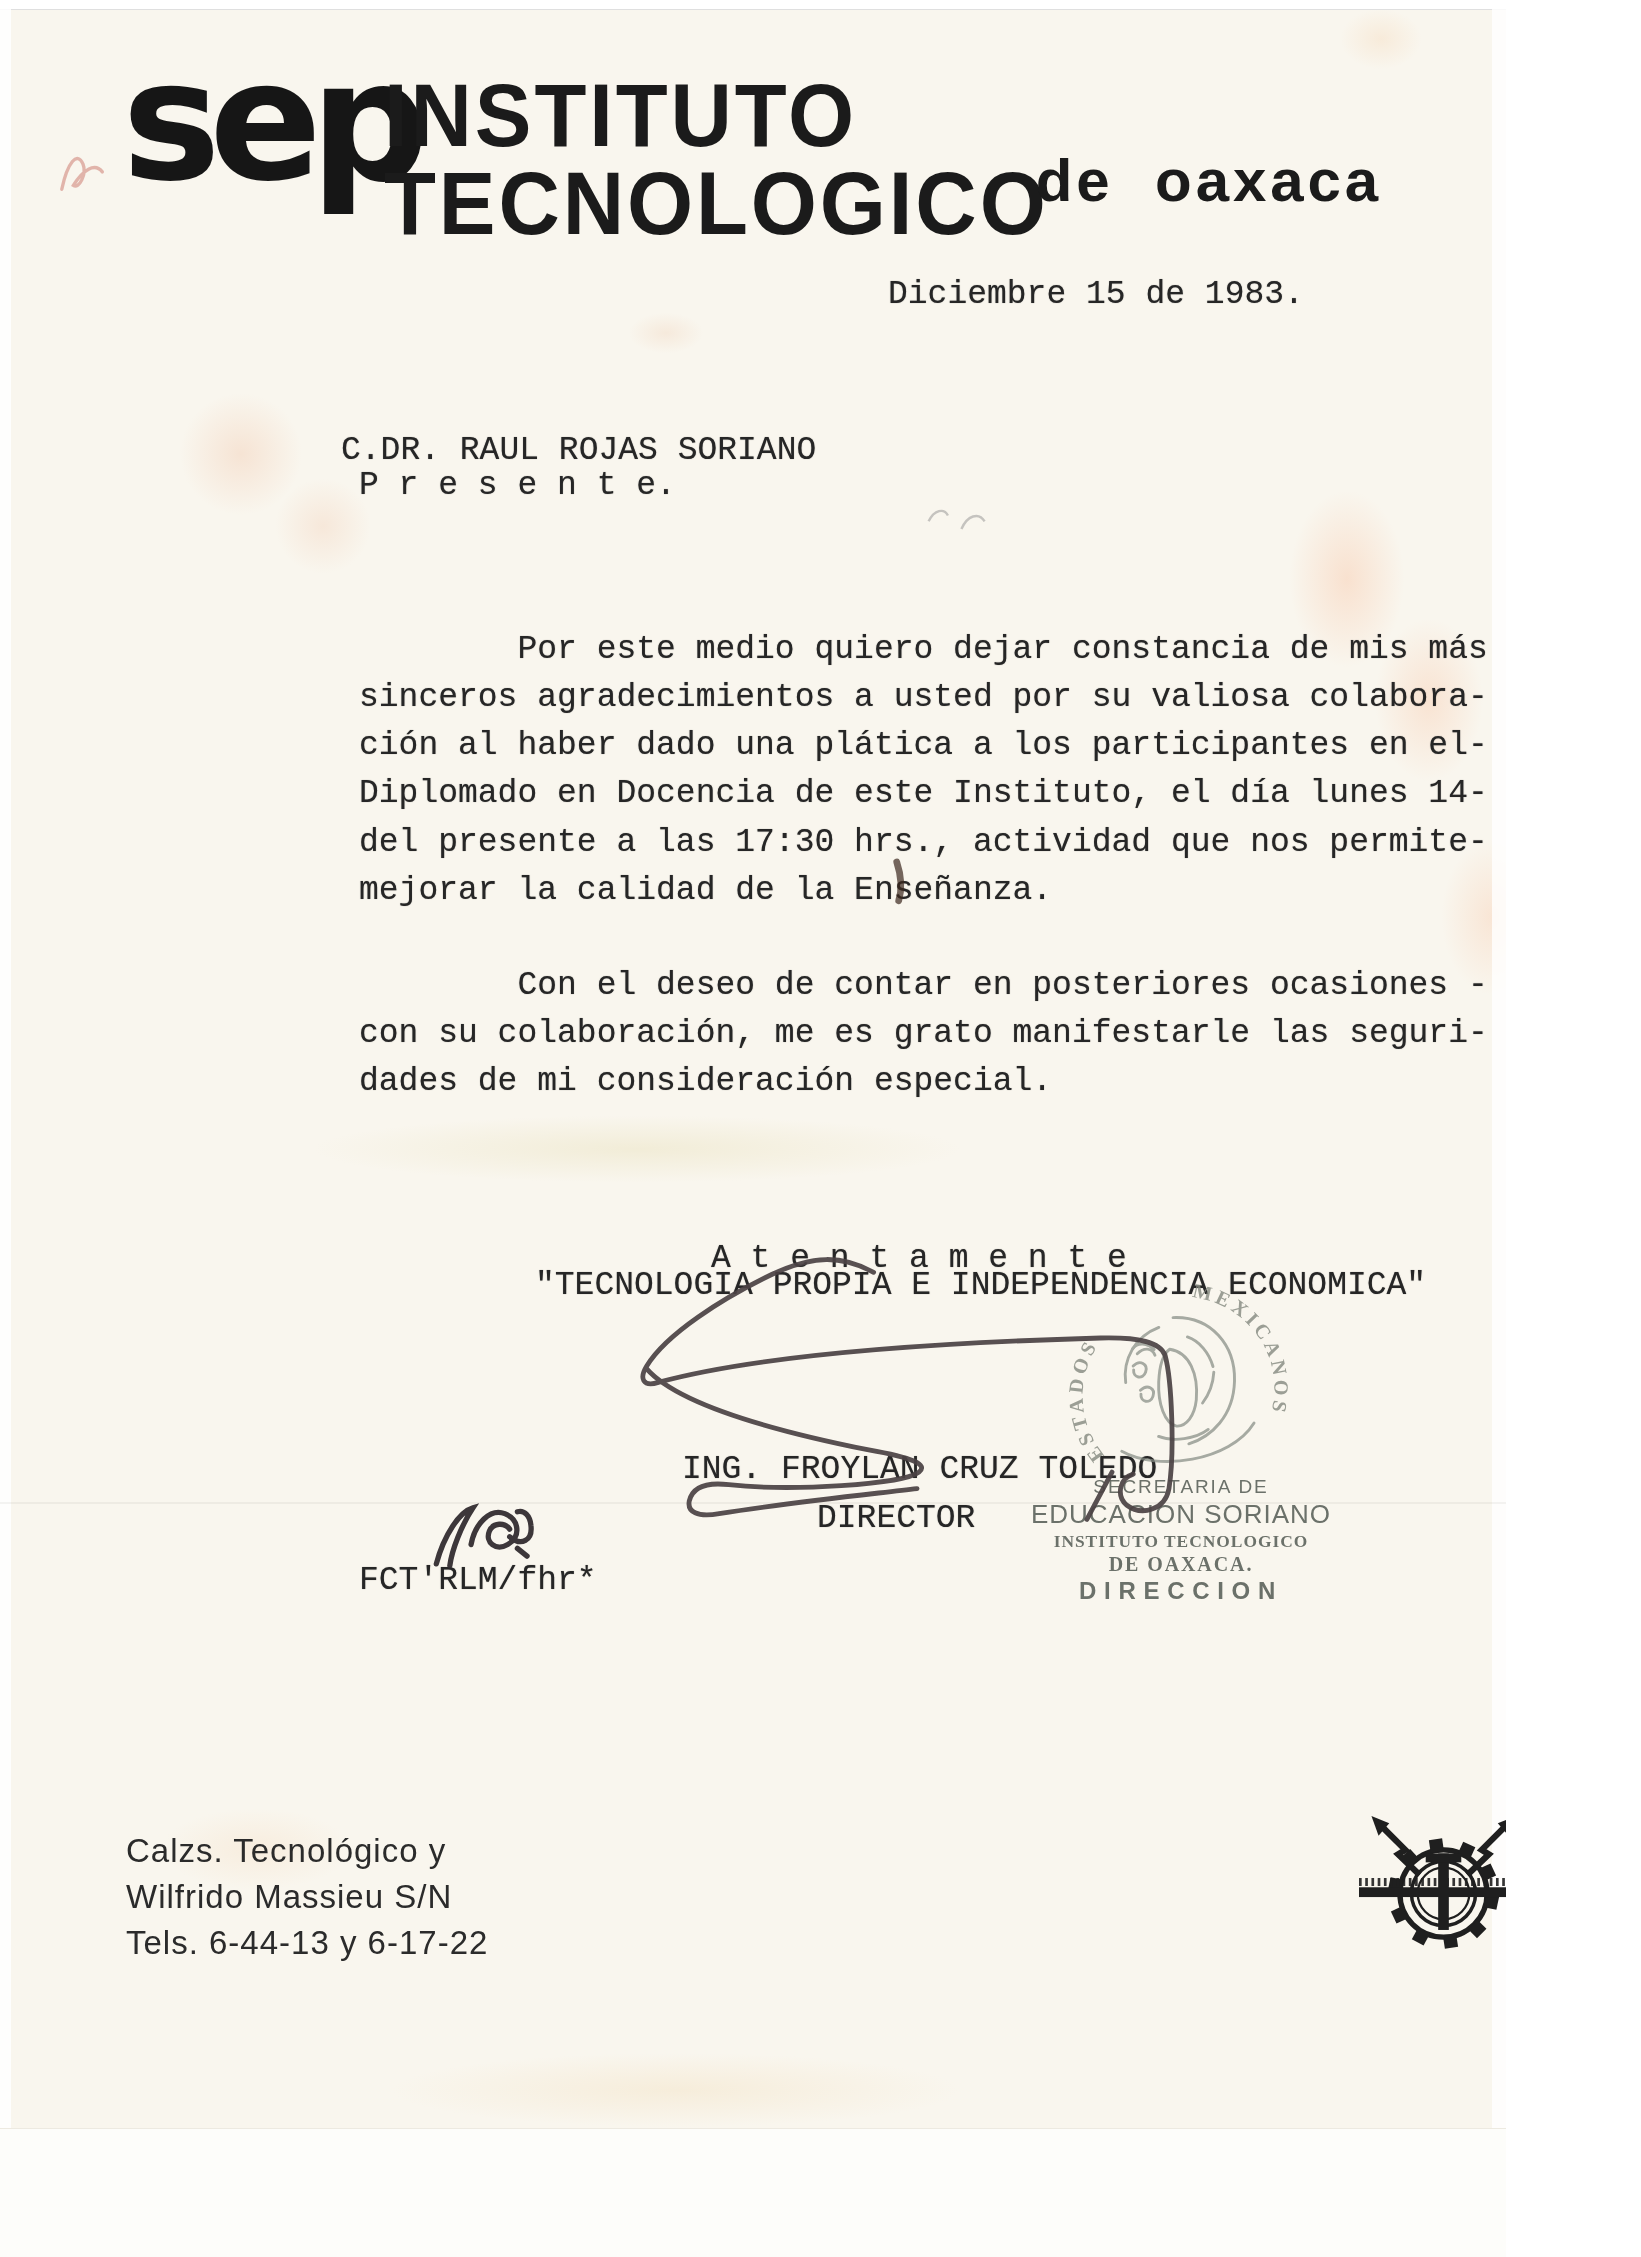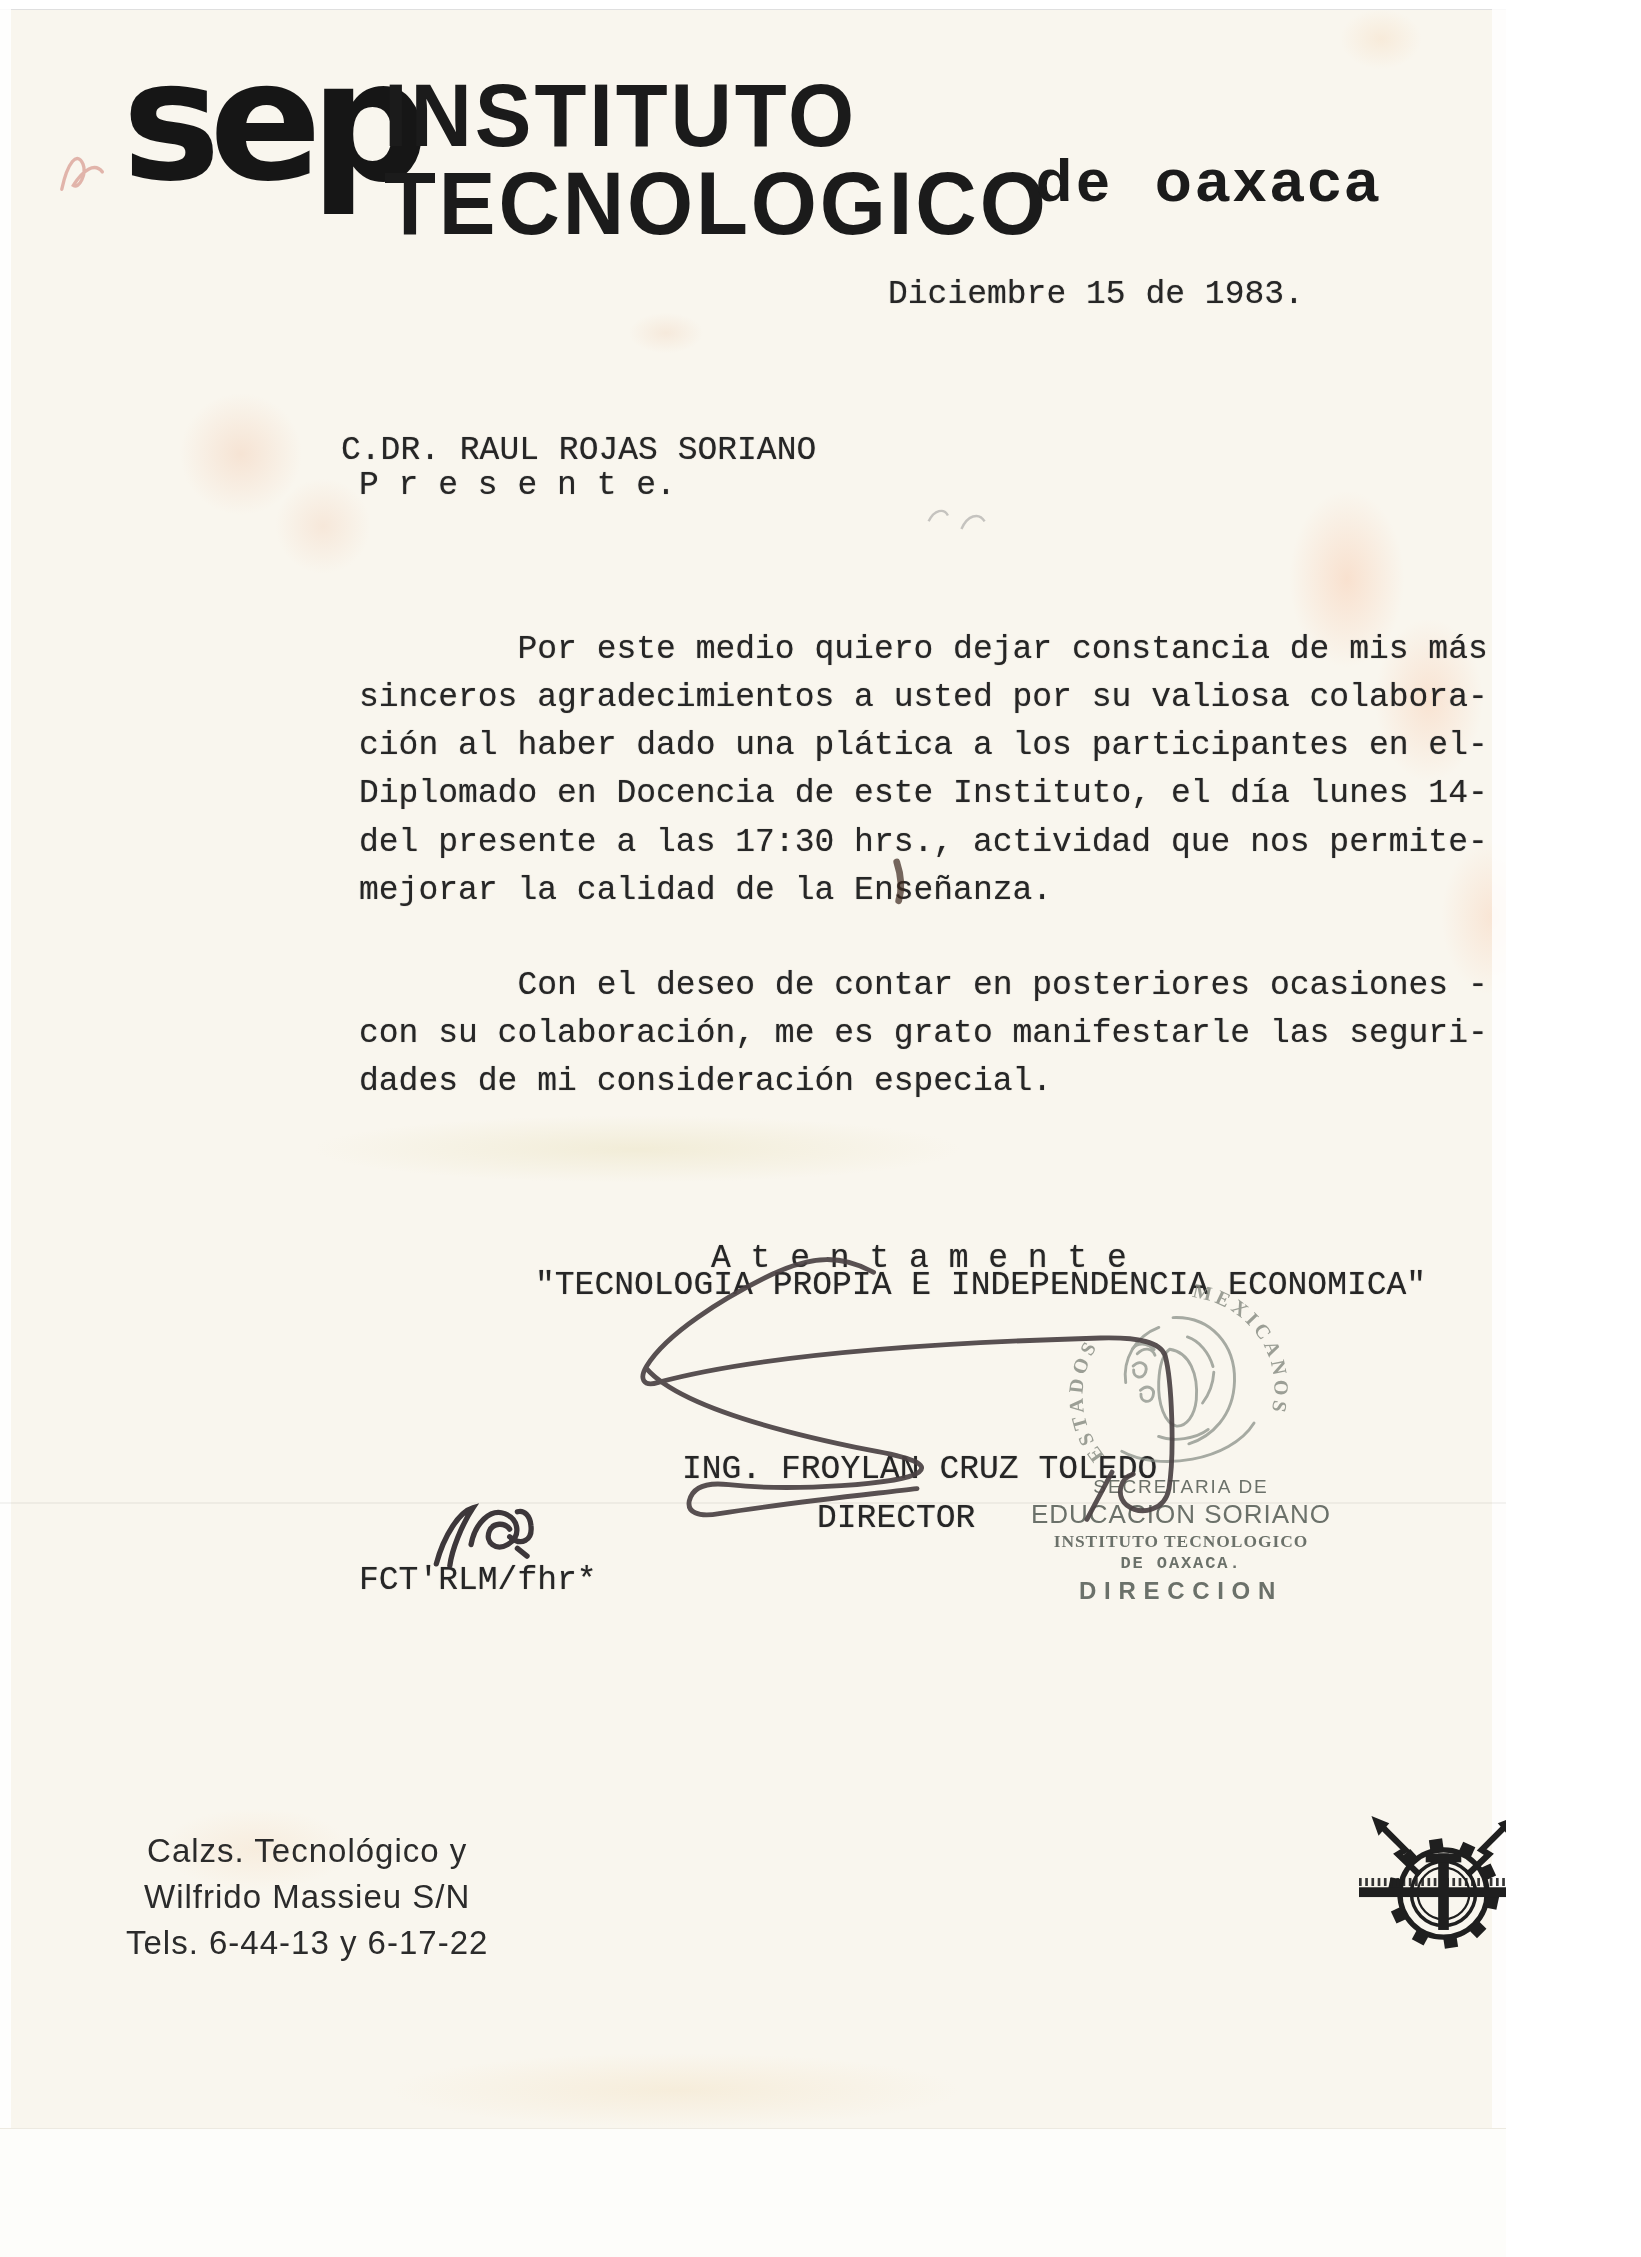--- a/index.html
+++ b/index.html
@@ -41,24 +41,24 @@
     position:absolute;right:124px;top:151px;font-weight:700;font-size:60px;color:#1b1b1b;
     letter-spacing:3.9px;word-spacing:21px;line-height:1;
   }
   .stamp{
     position:absolute;left:1014px;top:1473px;width:334px;text-align:center;
     color:#60665f;opacity:.92;font-family:"Liberation Sans", sans-serif;
   }
   .stamp .s1{font-size:19px;line-height:27px;letter-spacing:1.9px;}
   .stamp .s2{font-size:26px;line-height:29px;letter-spacing:1px;}
   .stamp .s3{font-family:"Liberation Serif", serif;font-weight:bold;font-size:17.4px;line-height:24px;letter-spacing:1px;}
-  .stamp .s4{font-family:Liberation Mono, monospace;font-weight:bold;font-size:17px;line-height:22px;letter-spacing:1.9px;}
+  .stamp .s4{font-family:Liberation Serif, serif;font-weight:bold;font-size:20px;line-height:22px;letter-spacing:1.9px;}
   .stamp .s5{font-weight:bold;font-size:24px;line-height:31px;letter-spacing:7.7px;}
   .footer{
-    position:absolute;left:126px;top:1828px;color:#2b2b2b;font-size:33px;line-height:46px;letter-spacing:1px;text-align:center;
+    position:absolute;left:126px;top:1828px;color:#2b2b2b;font-size:33px;line-height:46px;letter-spacing:1px;
   }
   .footer .spread{letter-spacing:12.6px;word-spacing:25px;}
   svg{display:block;}
 </style>
 </head>
 <body>
 
 <div class="paper">
 
   <div class="edge-top"></div>

